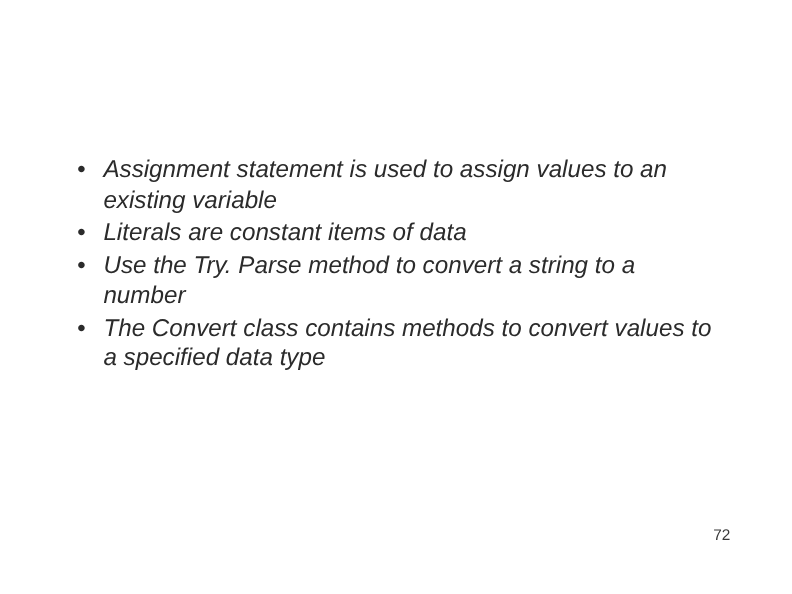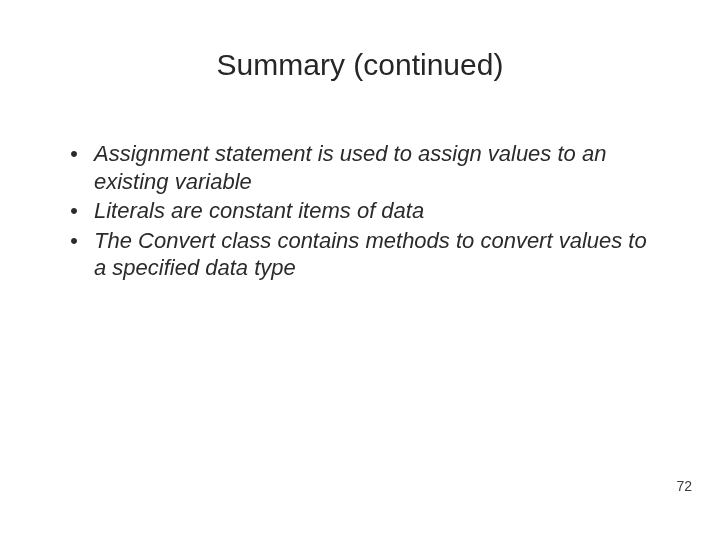--- a/index.html
+++ b/index.html
@@ -59,36 +59,36 @@
   }
   .footer-left {
     position: absolute;
     left: 62px;
     bottom: 46px;
     font-size: 14px;
     color: #3a3a3a;
   }
   .footer-right {
     position: absolute;
-    right: 28px;
+    right: 56px;
     bottom: 46px;
     font-size: 14px;
     color: #3a3a3a;
   }
 </style>
 </head>
 <body>
 
 <div class="slide">
 
-  <div class="title">Summary (continued)</div>
 
   <div class="body">
     <ul class="bullets">
       <li>Assignment statement is used to assign values to an existing variable</li>
       <li>Literals are constant items of data</li>
+      <li>Use the Try. Parse method to convert a string to a number</li>
       <li>The Convert class contains methods to convert values to a specified data type</li>
     </ul>
   </div>
 
   <div class="footer-right">72</div>
 
 </div>
 
 </body></html>

